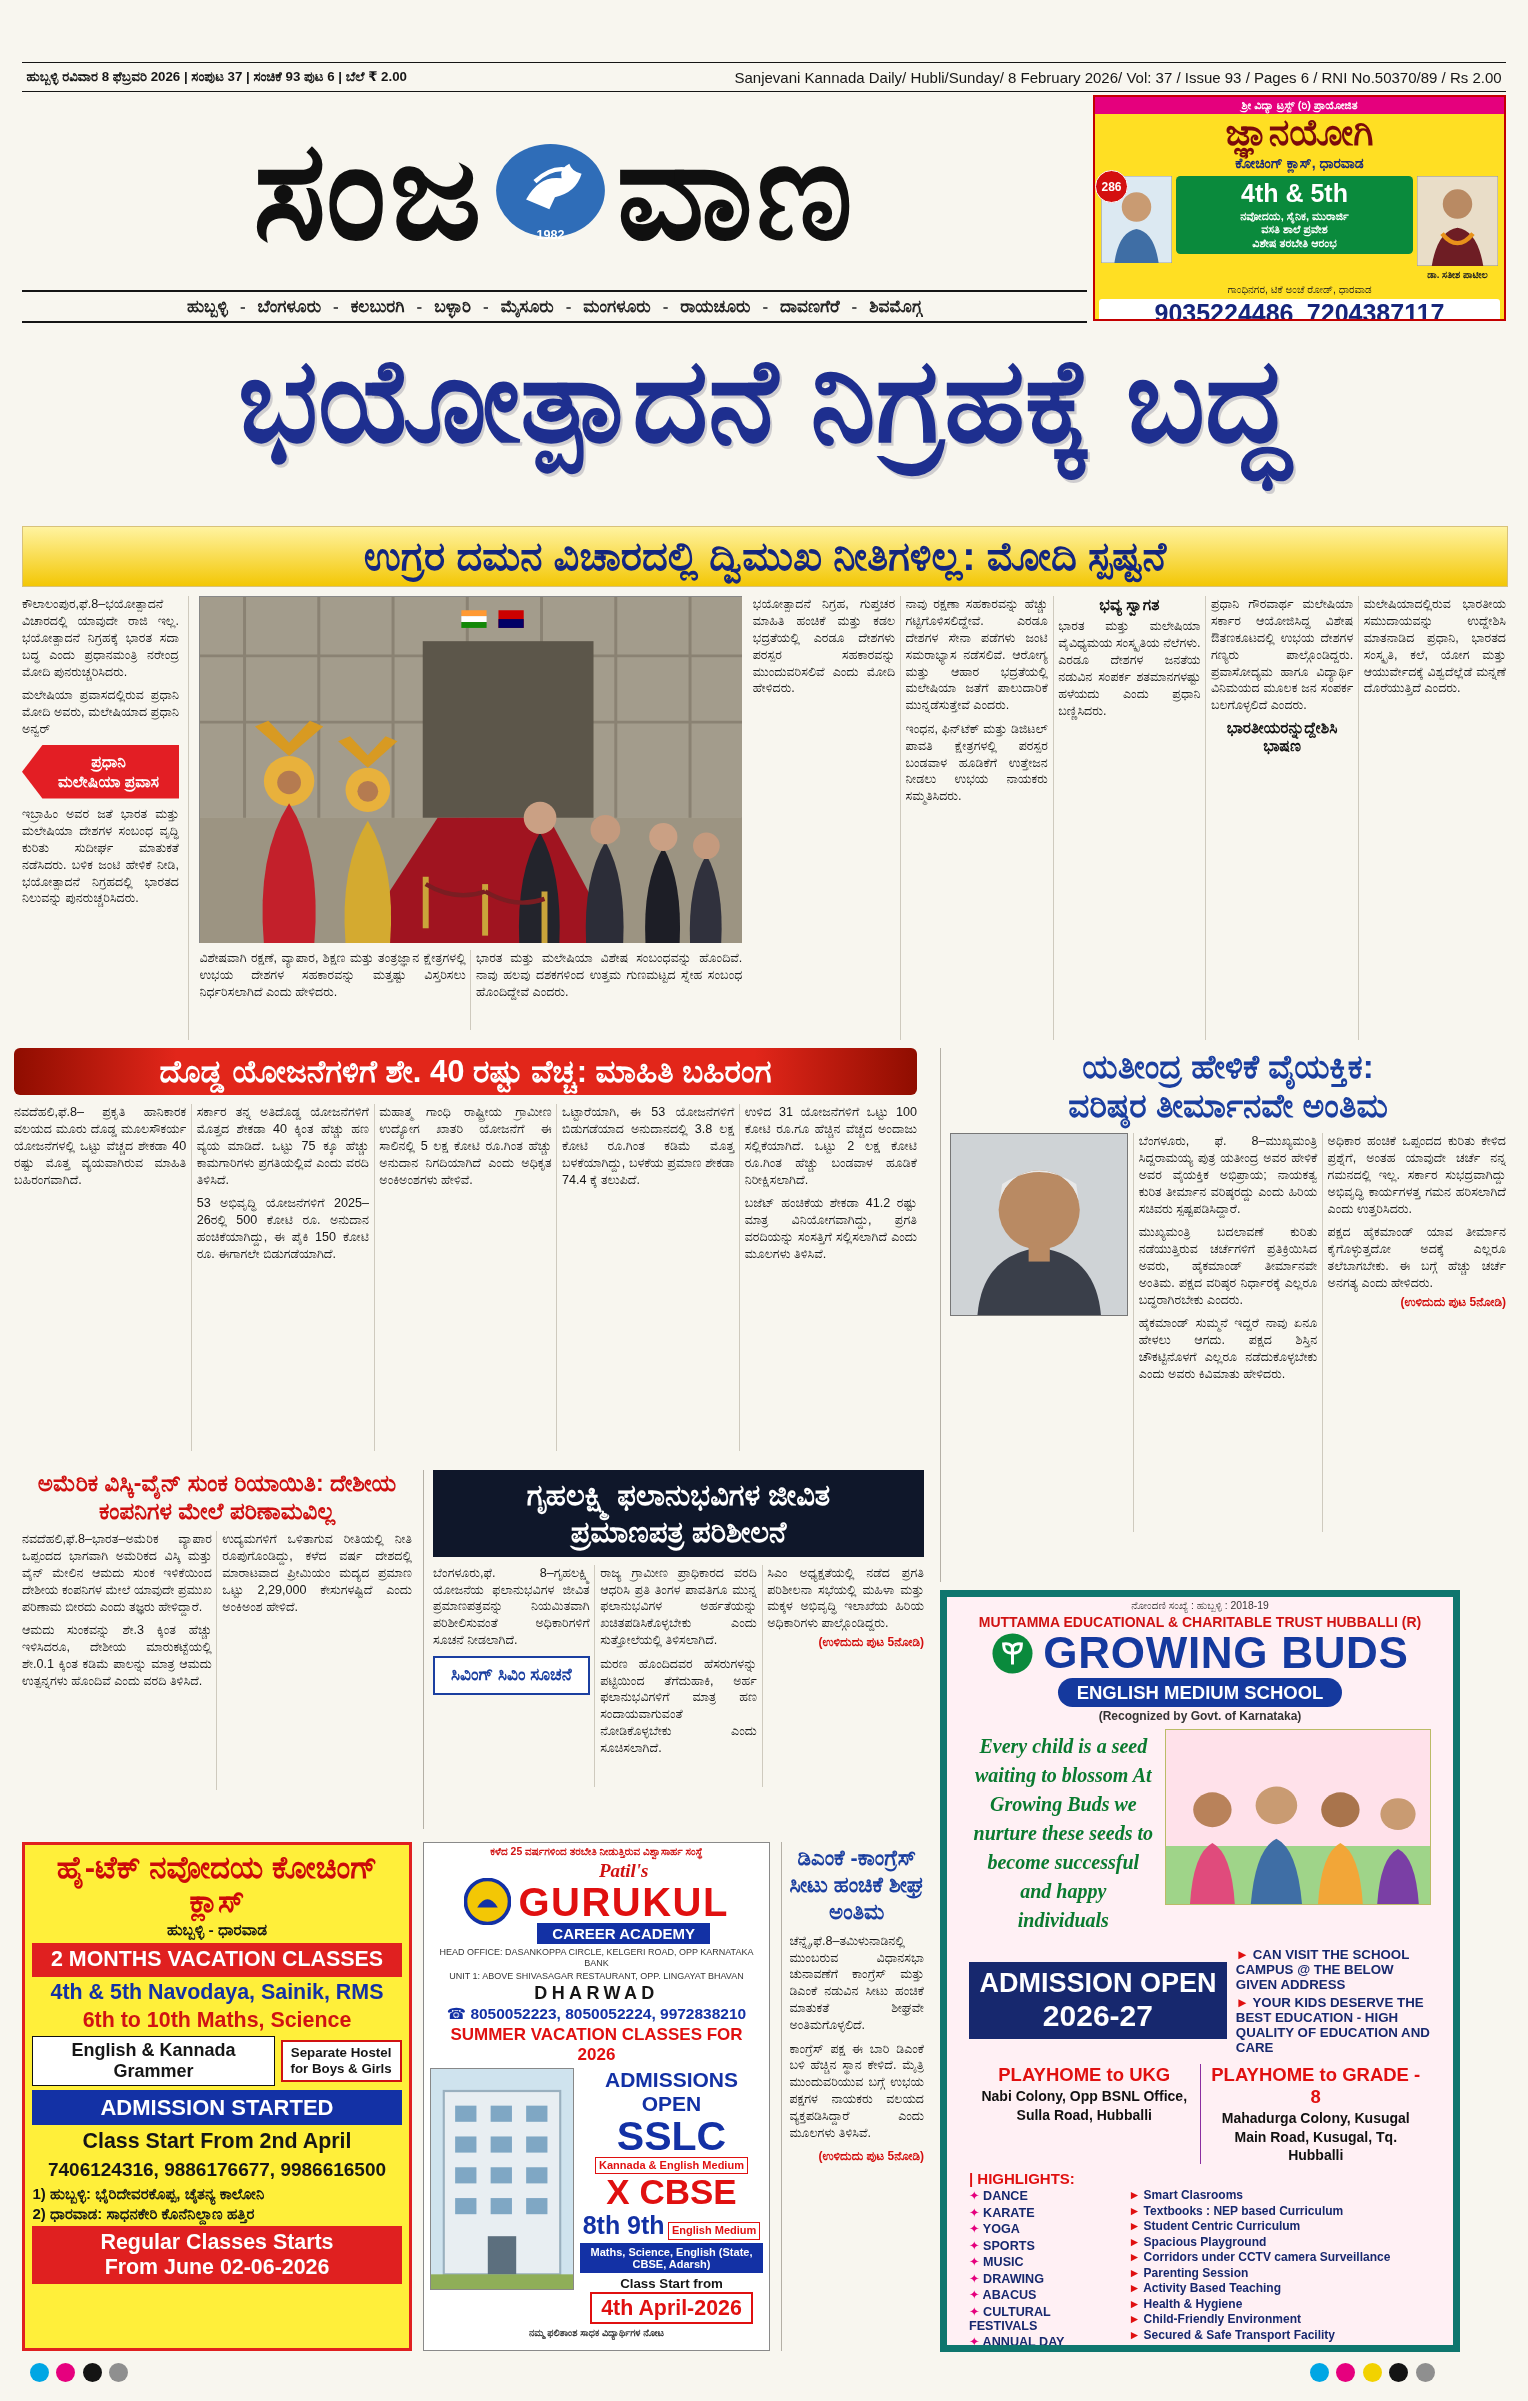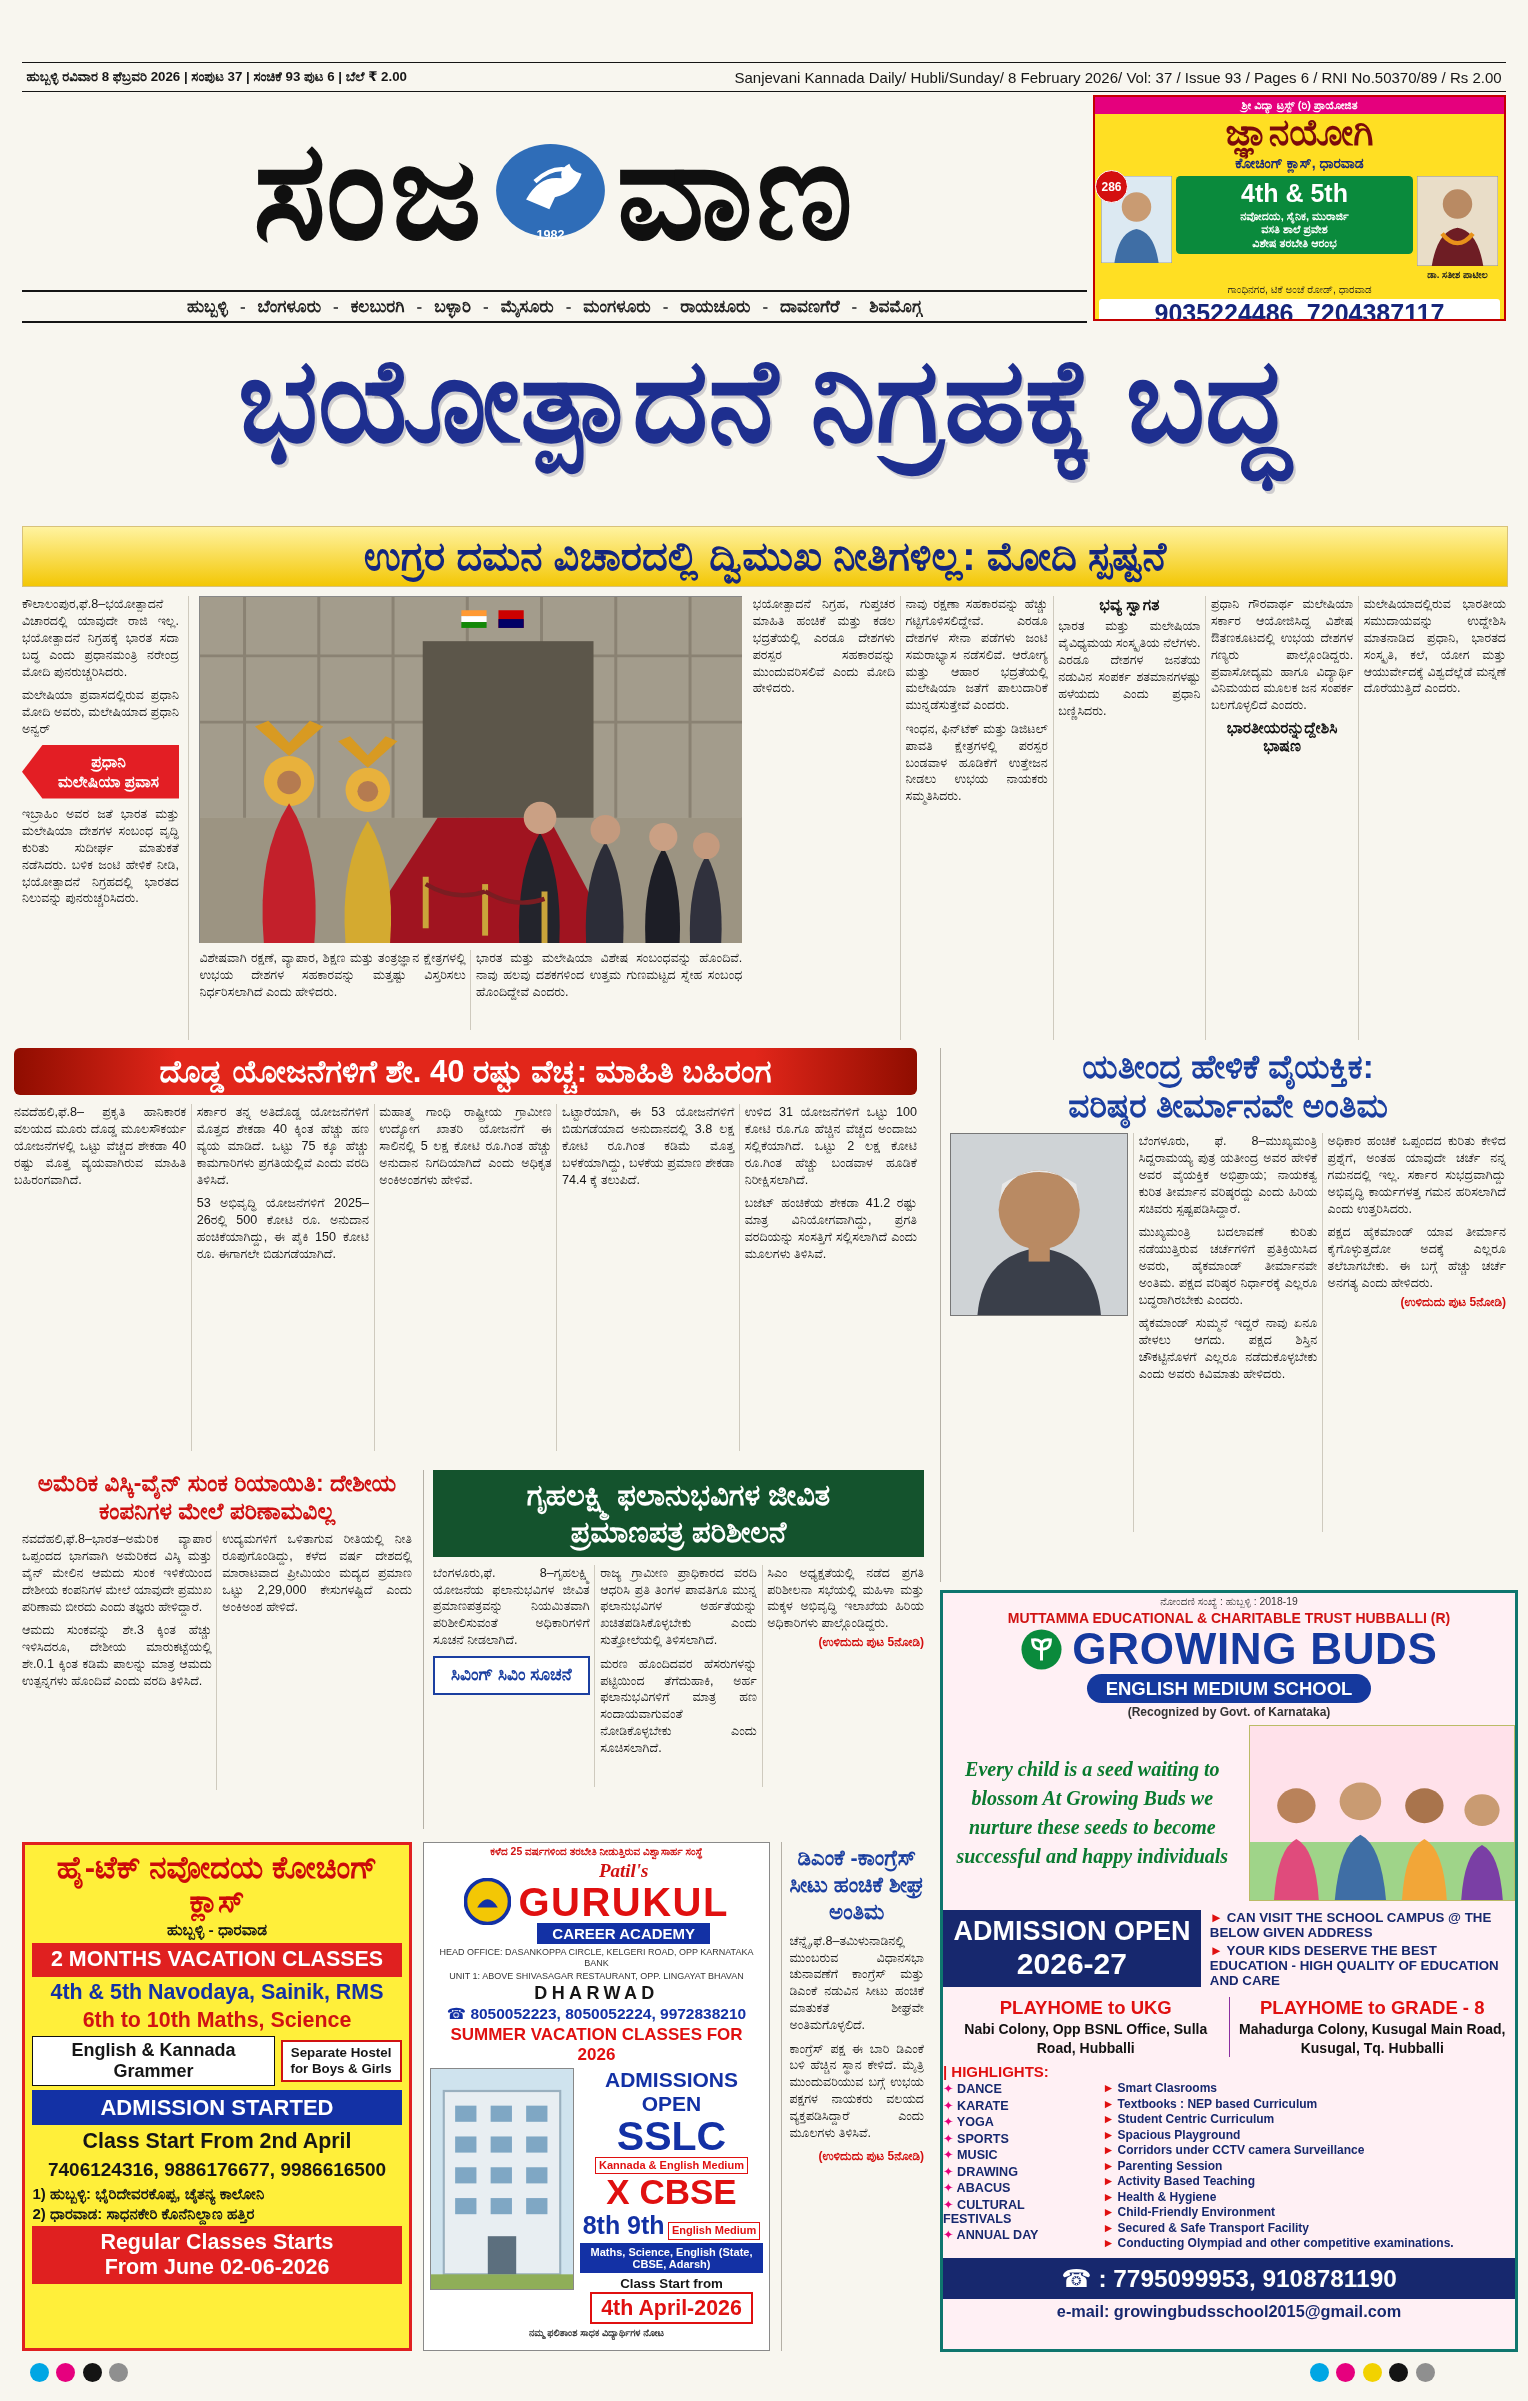--- a/index.html
+++ b/index.html
@@ -65,21 +65,21 @@
   .yat{left:940px;top:1048px;width:566px;height:534px;overflow:hidden;border-left:0.7px solid #b5b0a6;padding-left:9px;box-sizing:border-box;}
   .yat h2{margin:0 0 7.4px 0;text-align:center;color:#1b3fa0;font-size:33px;line-height:1.18;font-weight:900;}
   .yat .cols{column-count:3;column-gap:10.4px;column-rule:0.7px solid #cfcabe;height:399px;overflow:hidden;}
   .portrait{width:100%;height:183px;border:0.7px solid #777;box-sizing:border-box;margin-bottom:6px;break-inside:avoid-column;background:#cfd3d6;}
   
   .amerika{left:22px;top:1470px;width:390px;height:359px;overflow:hidden;}
   .amerika h3{margin:0 0 6px 0;color:#cf1010;font-size:23px;line-height:1.2;text-align:center;font-weight:900;}
   .amerika .cols{column-count:2;column-gap:10.4px;column-rule:0.7px solid #cfcabe;height:259px;overflow:hidden;}
   
   .gruha{left:423px;top:1470px;width:501px;height:359px;overflow:hidden;border-left:0.7px solid #b5b0a6;padding-left:9px;box-sizing:border-box;}
-  .gruha .redbox{background:#14532d;color:#fff;text-align:center;font-weight:900;font-size:29px;line-height:1.25;padding:7.4px 4.4px;}
+  .gruha .redbox{background:#0f172a;color:#fff;text-align:center;font-weight:900;font-size:29px;line-height:1.25;padding:7.4px 4.4px;}
   .gruha .cols{margin-top:7.4px;column-count:3;column-gap:10.4px;column-rule:0.7px solid #cfcabe;height:222px;overflow:hidden;}
   .notice-box{border:2.2px solid #1b3fa0;color:#1b3fa0;font-weight:900;font-size:17px;text-align:center;
               padding:7.4px 3px;margin:4.4px 0;break-inside:avoid-column;background:#fff;}
   
   .hitech{left:22px;top:1842px;width:390px;height:509px;background:#ffef3a;border:3px solid #e02020;box-sizing:border-box;
           overflow:hidden;text-align:center;padding:6px 7.4px;}
   .hitech .t{color:#cc0a0a;font-size:31px;font-weight:900;line-height:1.1;}
   .hitech .s{font-size:15.5px;font-weight:bold;margin:1.5px 0 4.4px 0;}
   .barred{background:#e02020;color:#fff;font-weight:900;font-size:21.4px;padding:4.4px 1.5px;margin:3px 0;}
   .barblue{background:#1331a5;color:#fff;font-weight:900;font-size:22px;padding:4.4px 1.5px;margin:4.4px 0;}
@@ -112,22 +112,22 @@
   .guru .cbse{color:#e01010;font-size:35px;font-weight:900;line-height:1.05;}
   .guru .gr{color:#1331a5;font-size:25px;font-weight:900;}
   .guru .subjects{background:#1331a5;color:#fff;font-size:11px;font-weight:900;padding:3px 1.5px;margin:3px 0;}
   .guru .startl{font-size:13.3px;font-weight:900;}
   .guru .startd{display:inline-block;border:2.2px solid #e01010;color:#e01010;font-size:21.4px;font-weight:900;padding:1.5px 9px;margin-top:1.5px;}
   .guru .cap{font-size:9.6px;font-weight:bold;color:#333;margin-top:3px;}
   
   .dmk{left:781px;top:1842px;width:143px;height:509px;overflow:hidden;border-left:0.7px solid #b5b0a6;padding-left:7.4px;box-sizing:border-box;}
   .dmk h3{margin:3px 0 7.4px 0;color:#1b3fa0;font-size:21.4px;line-height:1.25;text-align:center;font-weight:900;}
   
-  .grow{left:940px;top:1590px;width:578px;height:762px;background:#fff0f4;border:3px solid #0f766e;box-sizing:border-box;
-        overflow:hidden;text-align:center;padding:3px 0;}
+  .grow{left:940px;top:1590px;width:520px;height:762px;background:#fff0f4;border:7px solid #0f766e;box-sizing:border-box;
+        overflow:hidden;text-align:center;padding:3px 22px;}
   .grow .reg{font-size:10.4px;color:#333;}
   .grow .trust{color:#d01212;font-size:14px;font-weight:900;margin-top:1.5px;}
   .grow .brandrow{display:flex;align-items:center;justify-content:center;gap:9px;margin-top:1.5px;}
   .grow .brand{color:#15399e;font-size:44px;font-weight:900;letter-spacing:0.7px;line-height:1;}
   .grow .pill{display:inline-block;background:#15399e;color:#fff;font-weight:900;font-size:18.5px;padding:3.7px 19px;border-radius:19px;margin-top:3px;}
   .grow .recog{font-size:12px;font-weight:bold;color:#333;margin-top:1.5px;}
   .grow .mid{display:flex;gap:7.4px;margin-top:6px;align-items:stretch;}
   .grow .quote{flex:1;font-family:"Liberation Serif",serif;font-style:italic;color:#0a7a2f;font-size:20px;line-height:1.45;
                font-weight:bold;display:flex;align-items:center;padding:3px 4.4px;text-align:center;}
   .grow .kids{width:266px;height:176px;border:1.5px solid #bb6;box-sizing:border-box;flex:0 0 auto;}

